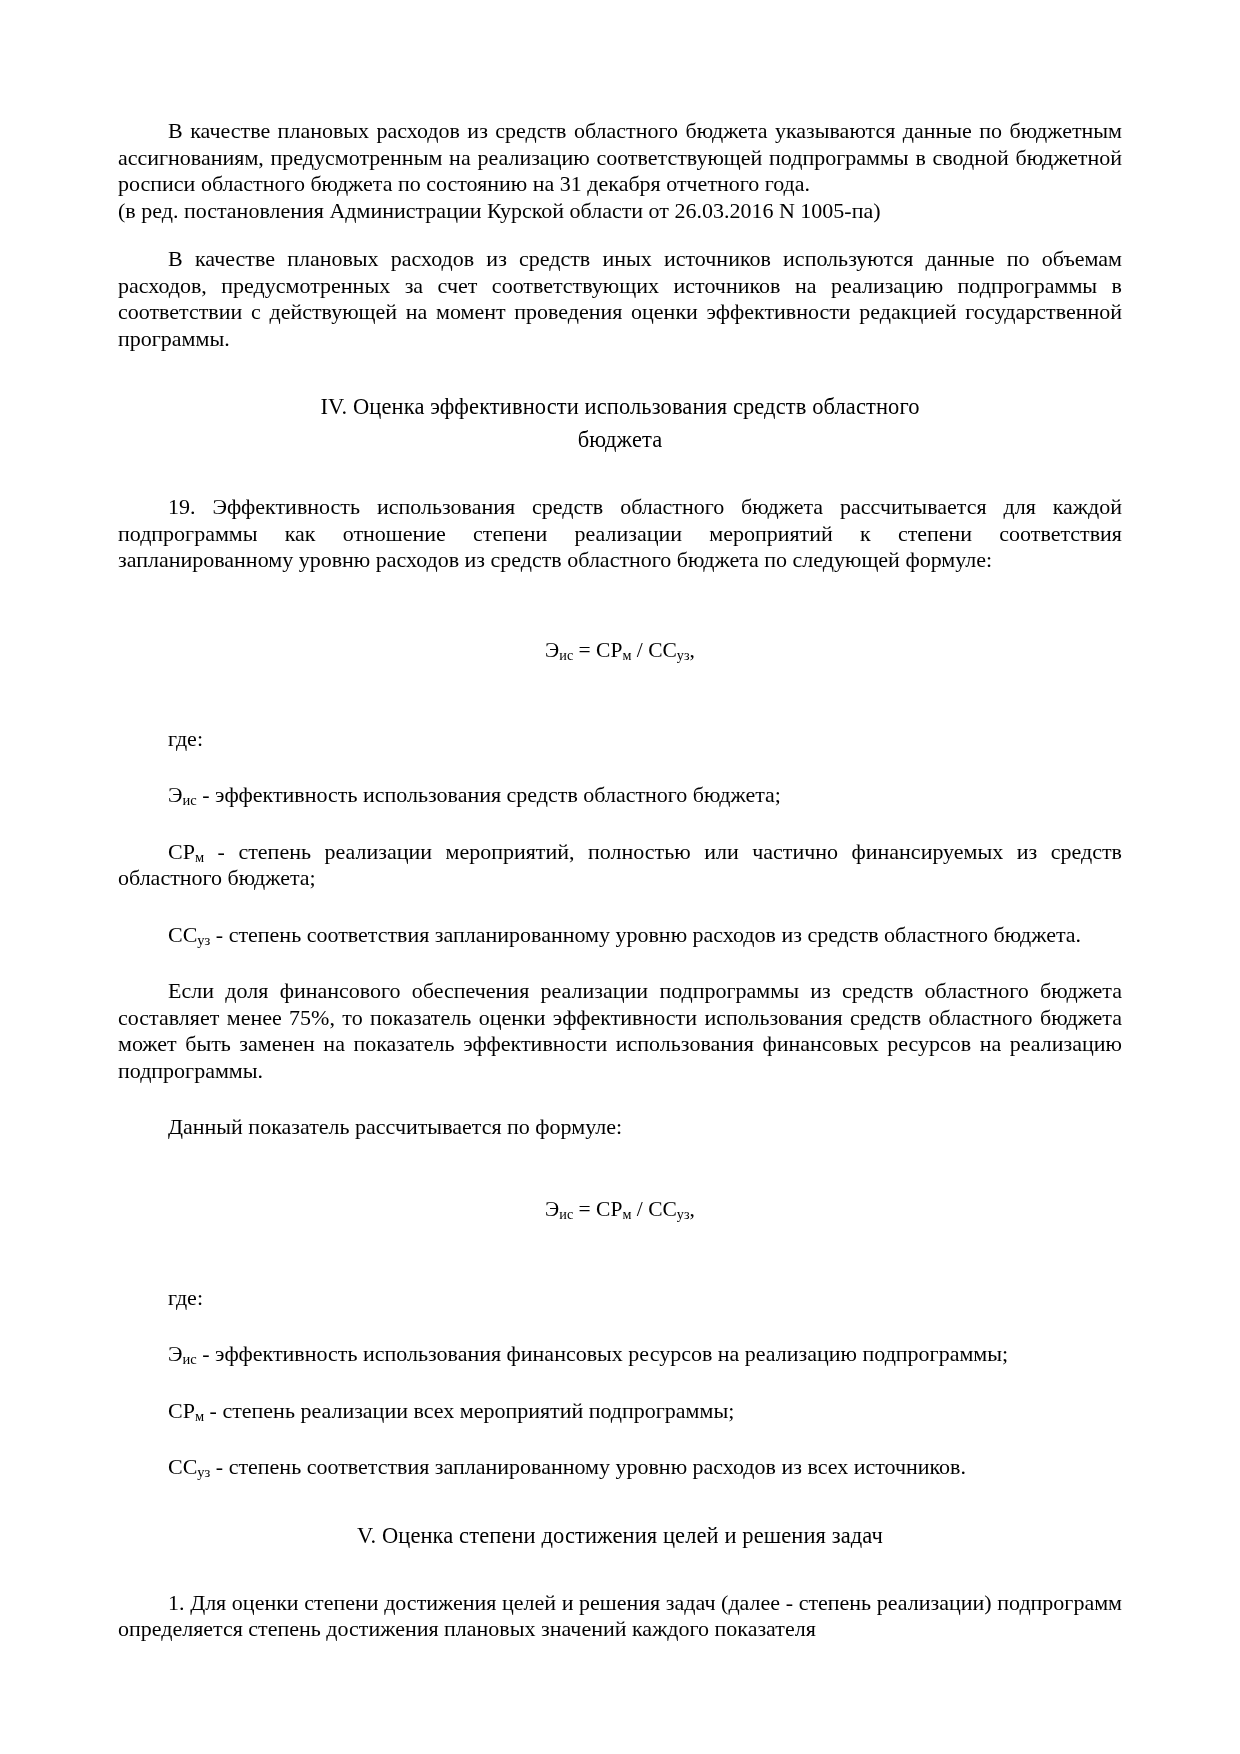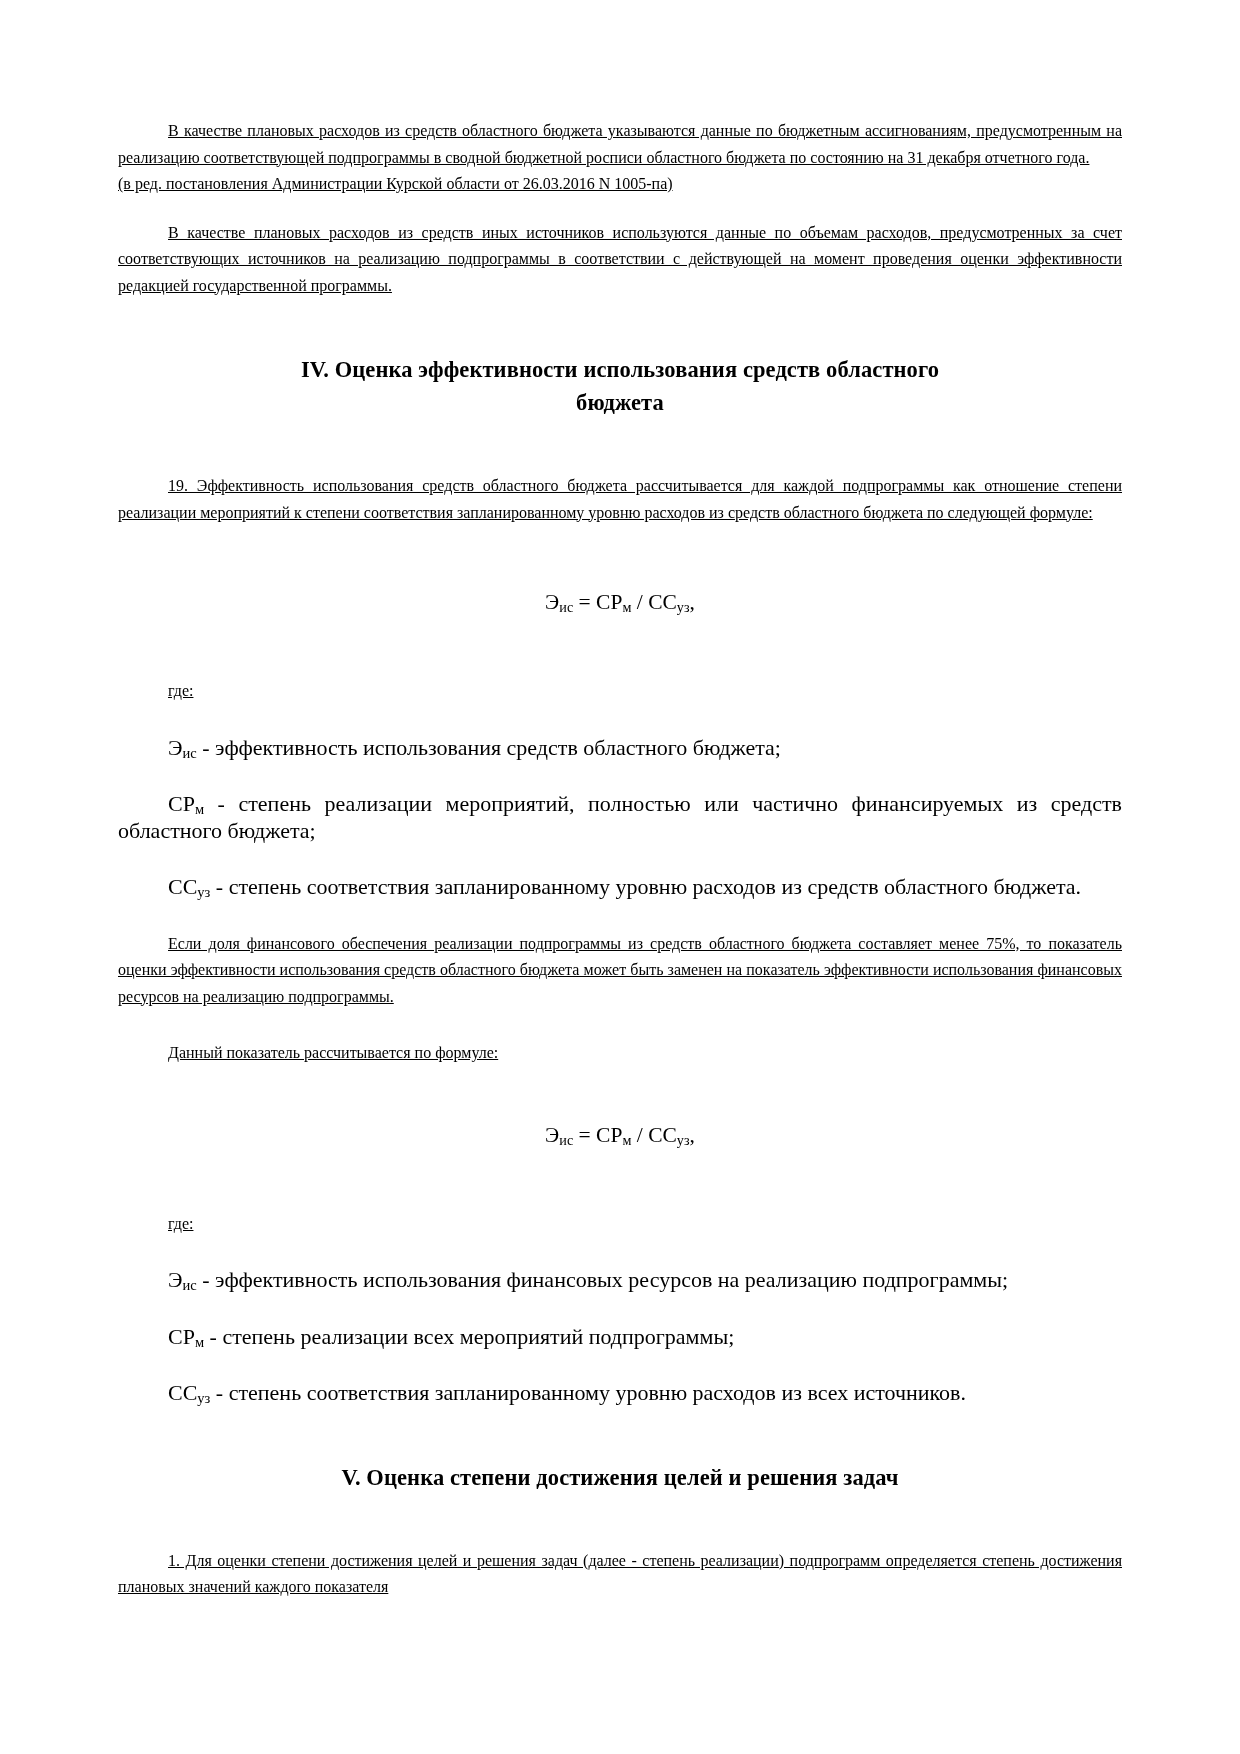--- a/index.html
+++ b/index.html
@@ -20,41 +20,40 @@
     height: 1754px;
     box-sizing: border-box;
     padding: 118px 118px 0 118px;
     background: #ffffff;
   }
   .doc-body {
     width: 1004px;
   }
   p.para {
     margin: 0 0 0 0;
-    font-size: 16px;
+    font-size: 22px;
     line-height: 26.5px;
     text-align: justify;
     text-justify: inter-word;
     text-indent: 50px;
     hyphens: none;
-    text-decoration: underline;
   }
   p.para.noindent {
     text-indent: 0;
   }
   .gap-md { height: 22px; }
   .gap-lg { height: 30px; }
   .gap-xl { height: 38px; }
   .gap-xxl { height: 46px; }
 
   h2.section-heading {
-    margin: 16px;
+    margin: 0;
     font-size: 22.5px;
     line-height: 33px;
-    font-weight: bold;
+    font-weight: normal;
     text-align: center;
     letter-spacing: 0.1px;
   }
   h2.section-heading .line2 {
     display: block;
   }
 
   .formula {
     margin: 16px;
     font-size: 21.5px;

